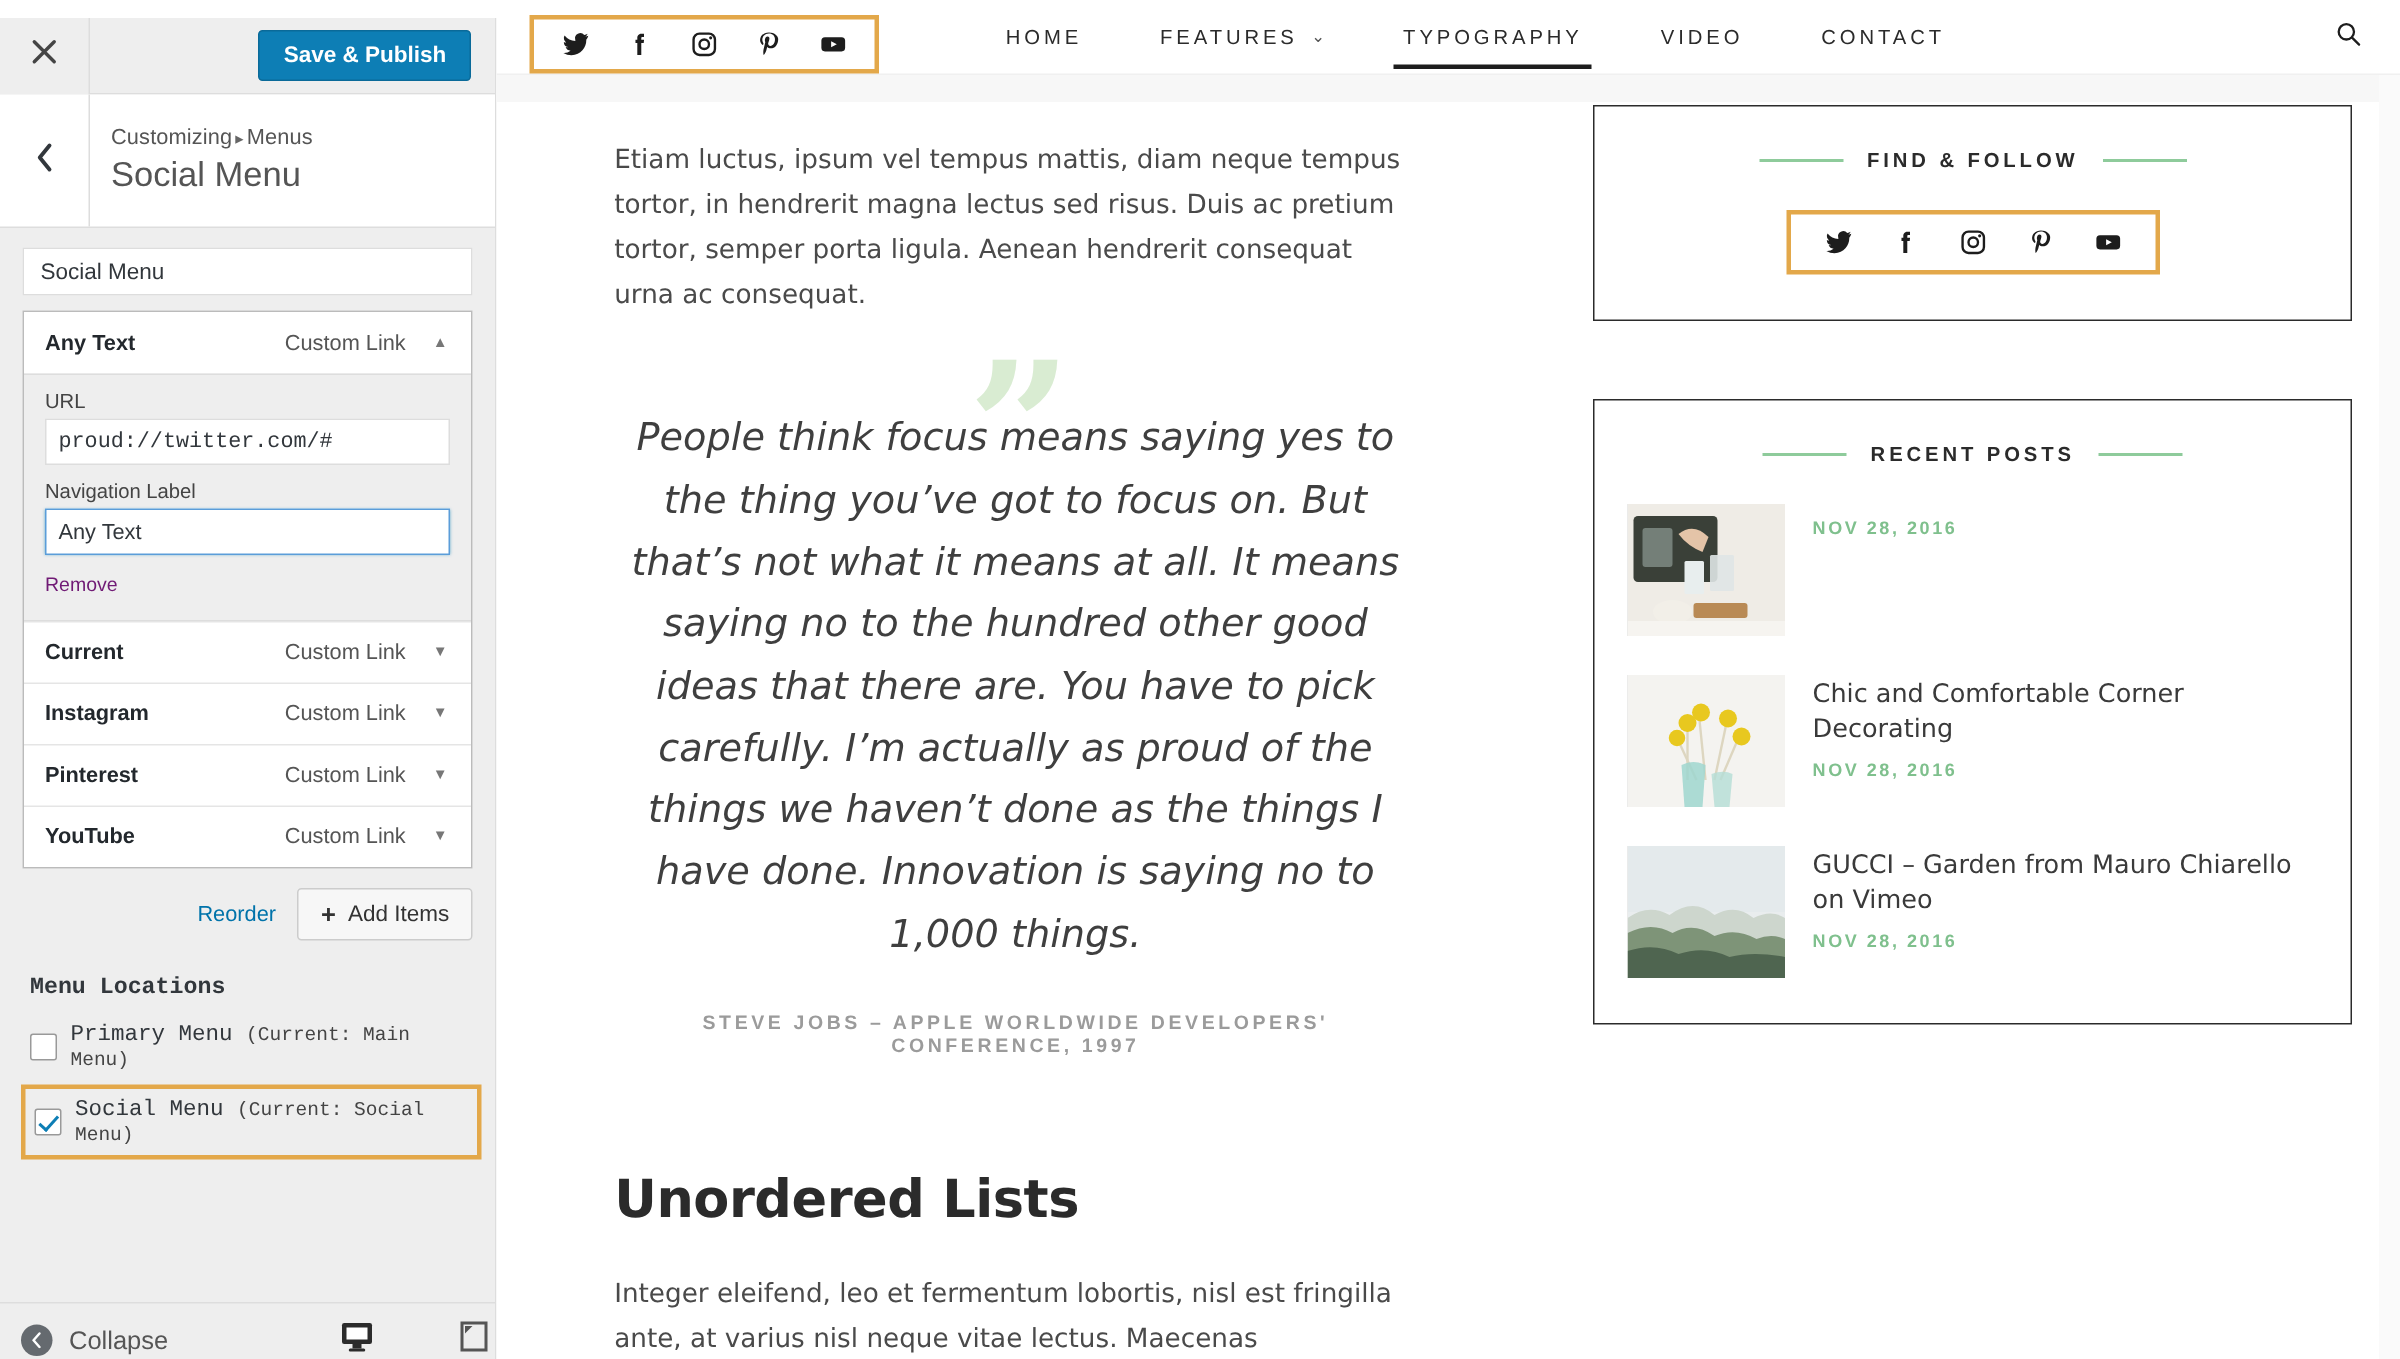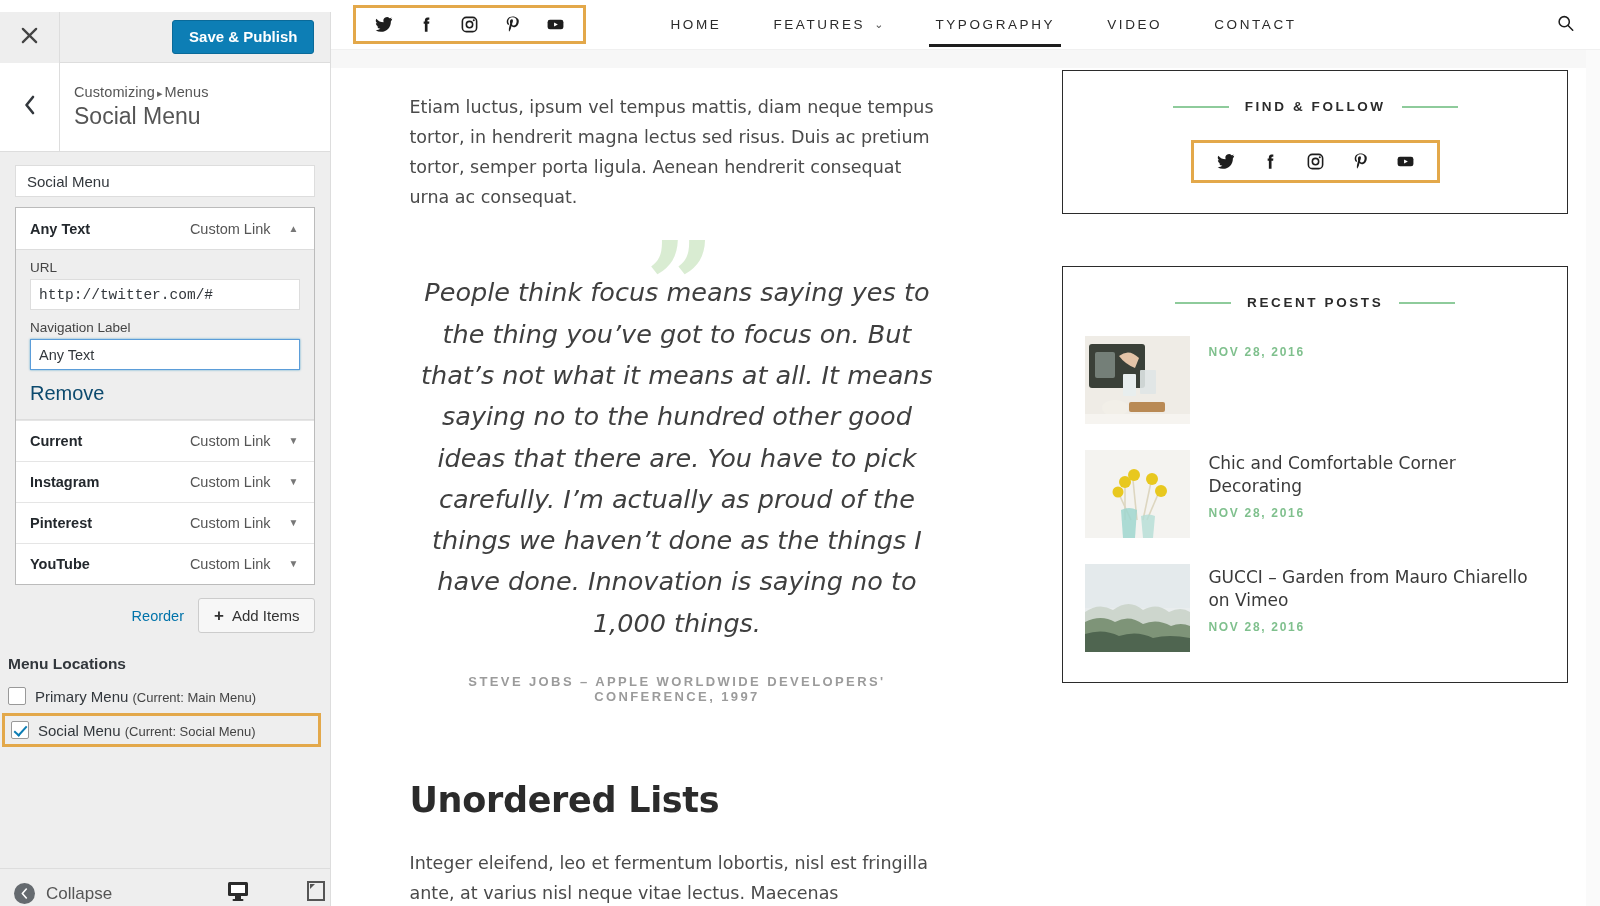--- a/index.html
+++ b/index.html
@@ -128,40 +128,41 @@
     font-size: 14.5px; color: #32373c;
     display: flex; align-items: center;
     margin-bottom: 10px;
   }
   .fld-input.focused {
     border: 1px solid #5b9dd9;
     box-shadow: 0 0 2px rgba(30,140,190,.7);
     font-family: "Liberation Sans", sans-serif;
   }
   .remove-link {
-    color: #0c4a6e; font-size: 20px; cursor: pointer;
+    color: #701a75; font-size: 13px; cursor: pointer;
     display: inline-block; margin-top: 2px;
   }
 
   .menu-actions {
     display: flex; align-items: center; justify-content: flex-end;
     margin: 13px 15px 0 15px;
     gap: 14px;
   }
   .reorder-link { color: #0073aa; font-size: 14.5px; cursor: pointer; }
   .add-items-btn {
     background: #f7f7f7; border: 1px solid #ccc; border-radius: 3px;
     padding: 8px 15px; font-size: 15px; color: #333;
     display: flex; align-items: center; gap: 8px; cursor: pointer;
   }
   .plus-glyph { font-size: 17px; font-weight: bold; line-height: 1; }
 
   .menu-locations {
     margin: 22px 0 0 0;
-    padding: 0 15px 10px 8px;
+    padding: 0 15px 10px 20px;
+    font-family: Liberation Mono, monospace;
   }
   .ml-title { font-size: 15.5px; font-weight: bold; color: #32373c; margin-bottom: 9px; }
   .ml-row {
     display: flex; align-items: center;
     padding: 5px 6px;
     margin: 0 -6px 3px -6px;
     gap: 9px;
   }
   .hl-box { border: 3px solid #e3a84a; }
   .cb {
@@ -212,21 +213,21 @@
     height: 4px; background: #22282d;
   }
 
   
   #preview {
     flex: 1 1 auto; height: 906px; background: #fff;
     position: relative; overflow: hidden;
   }
   .site-header {
     height: 50px; background: #fff;
-    display: flex; align-items: center;
+    display: flex; align-items: flex-end;
     position: relative;
     border-bottom: 1px solid #f0f0f0;
   }
   .social-nav-hl {
     margin-left: 22px;
     border: 3px solid #e3a84a;
     padding: 7px 18px;
     display: flex; align-items: center; gap: 24px;
   }
   .soc-icon { width: 19px; height: 19px; display: block; cursor: pointer; }
@@ -399,21 +400,21 @@
       <div class="menu-items-wrap">
 
         <div class="mi-expanded-box">
           <div class="mi-head">
             <span class="mi-title">Any Text</span>
             <span class="mi-type">Custom Link</span>
             <span class="mi-arrow">▲</span>
           </div>
           <div class="mi-body">
             <div class="fld-label">URL</div>
-            <div class="fld-input">http://twitter.com/#</div>
+            <div class="fld-input">proud://twitter.com/#</div>
             <div class="fld-label">Navigation Label</div>
             <div class="fld-input focused">Any Text</div>
             <span class="remove-link">Remove</span>
           </div>
         </div>
 
         <div class="mi-head collapsed">
           <span class="mi-title">Current</span>
           <span class="mi-type">Custom Link</span>
           <span class="mi-arrow">▼</span>

